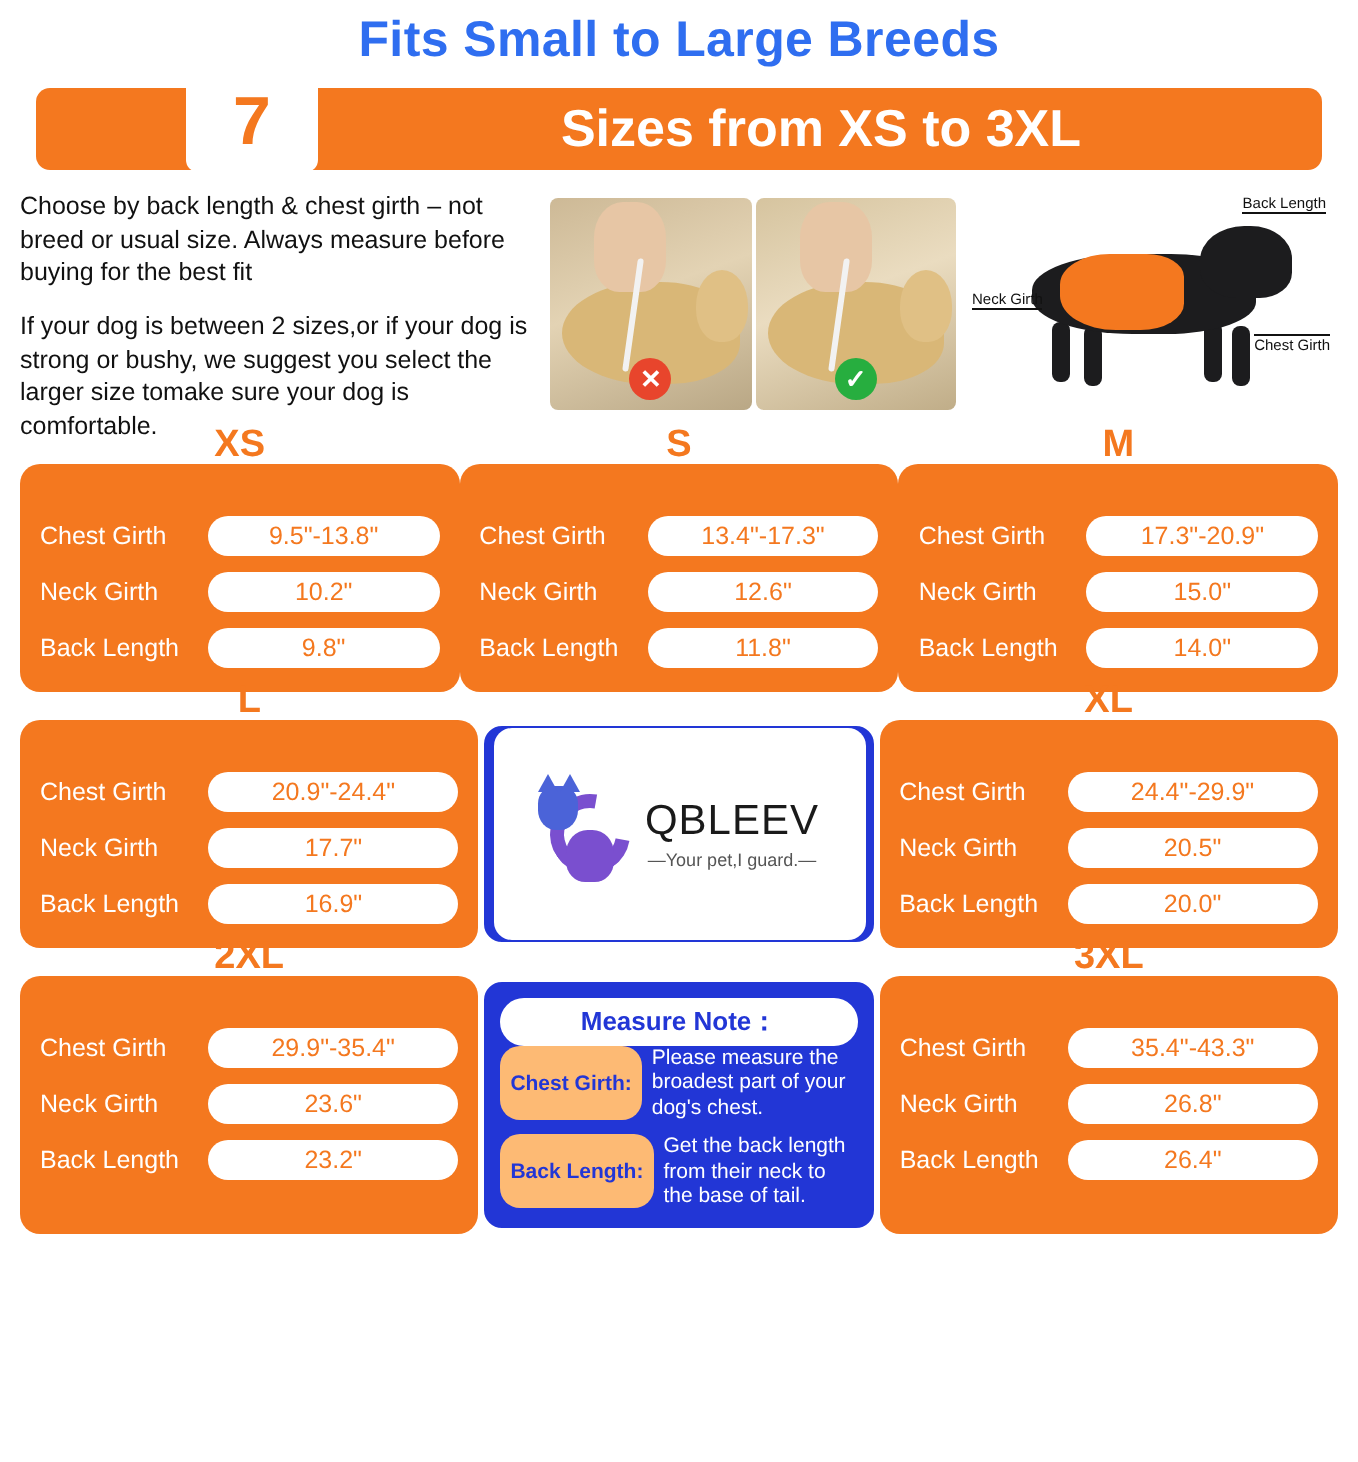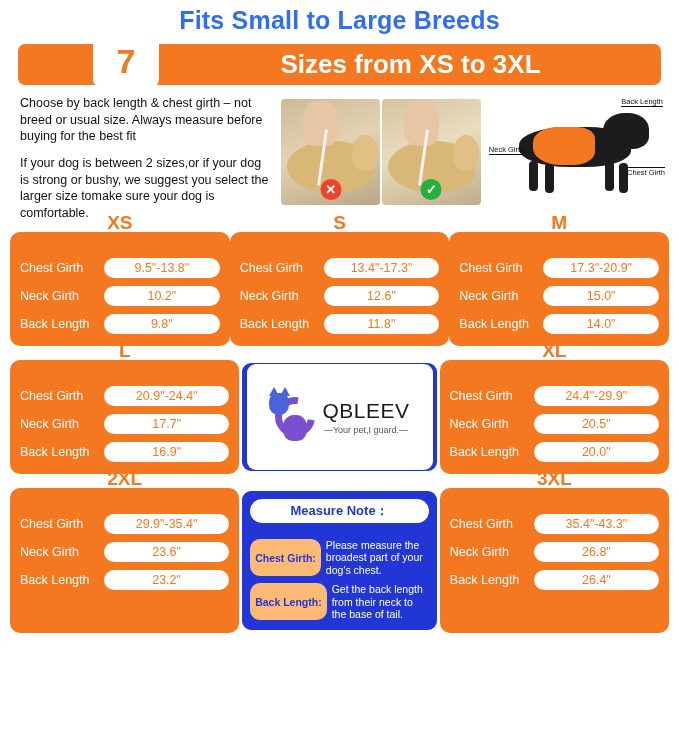--- a/index.html
+++ b/index.html
@@ -74,21 +74,21 @@
     color: #ffffff;
     font-size: 26px;
     font-weight: bold;
     text-align: center;
     padding-right: 6px;
   }
 
   
   .intro-row {
     display: flex;
-    margin: 10px 10px 0 20px;
+    margin: 10px 10px 0 10px;
     gap: 8px;
   }
   .intro-text {
     width: 260px;
     font-size: 12.5px;
     color: #111;
     line-height: 1.33;
   }
   .intro-text p { margin: 0 0 10px 0; }
 
@@ -324,21 +324,21 @@
     padding: 8px 8px 10px 8px;
   }
   .note-title {
     background: #ffffff;
     color: #2236d6;
     border-radius: 12px;
     text-align: center;
     font-size: 13px;
     font-weight: bold;
     padding: 3px 0;
-    margin-bottom: 16px;
+    margin-bottom: 0;
   }
   .note-row {
     display: flex;
     align-items: stretch;
     margin-bottom: 7px;
     gap: 5px;
   }
   .note-row:last-child { margin-bottom: 0; }
   .note-key {
     background: #fdba74;

